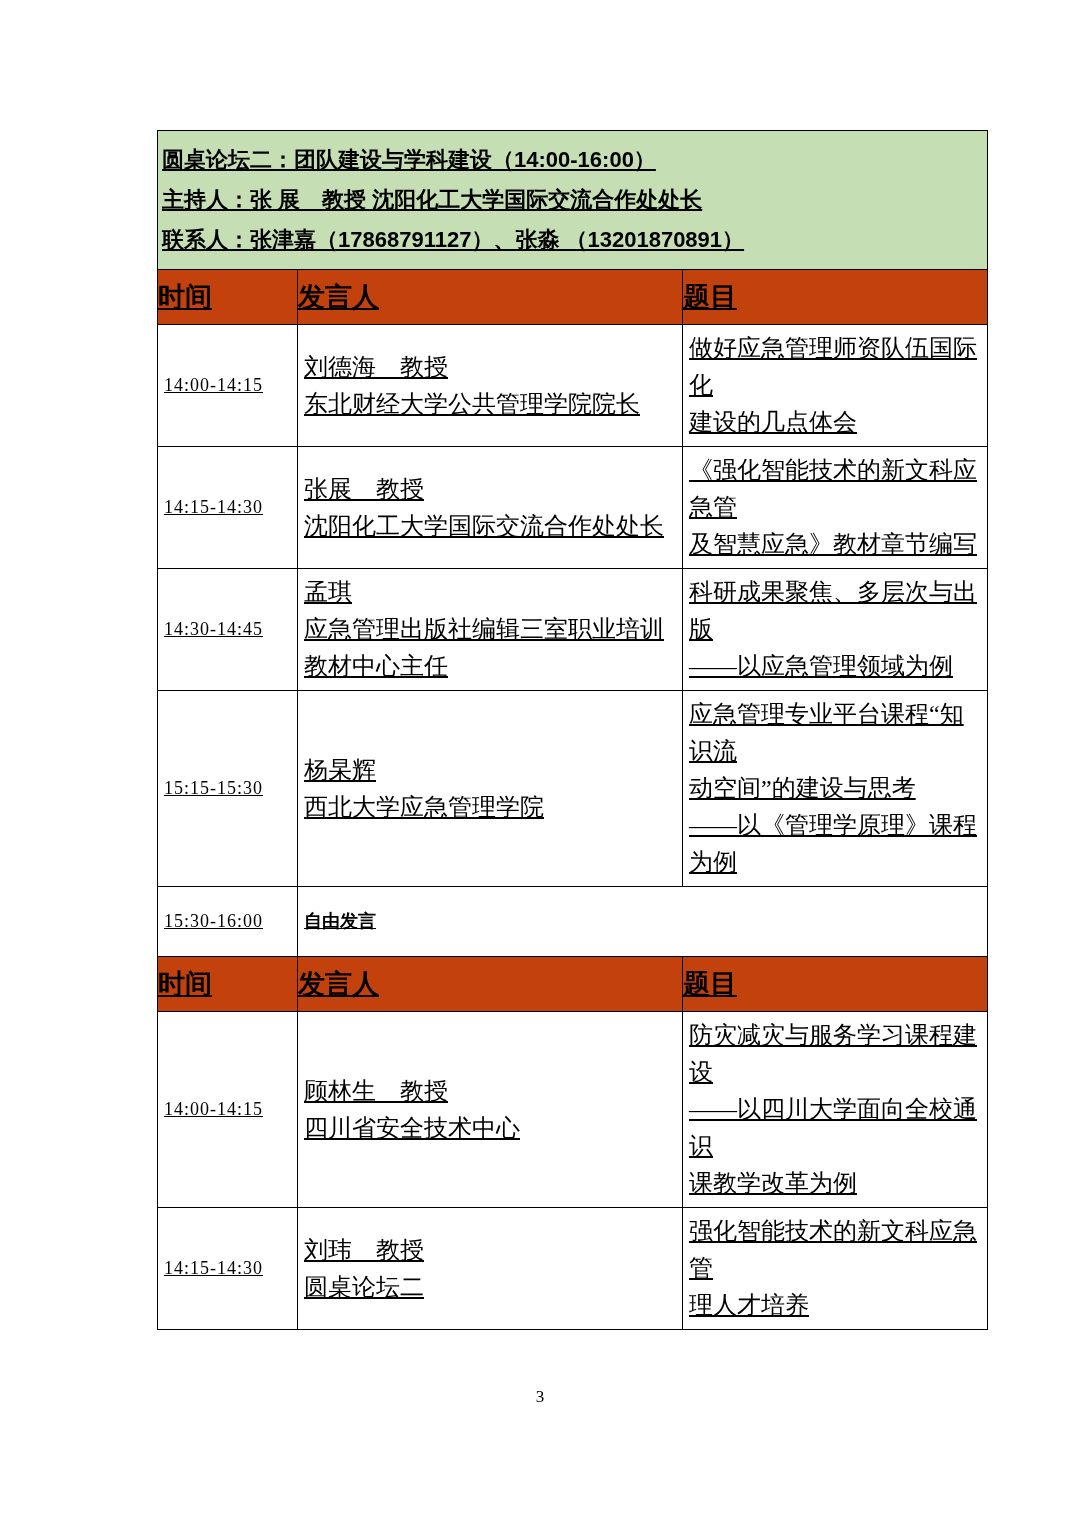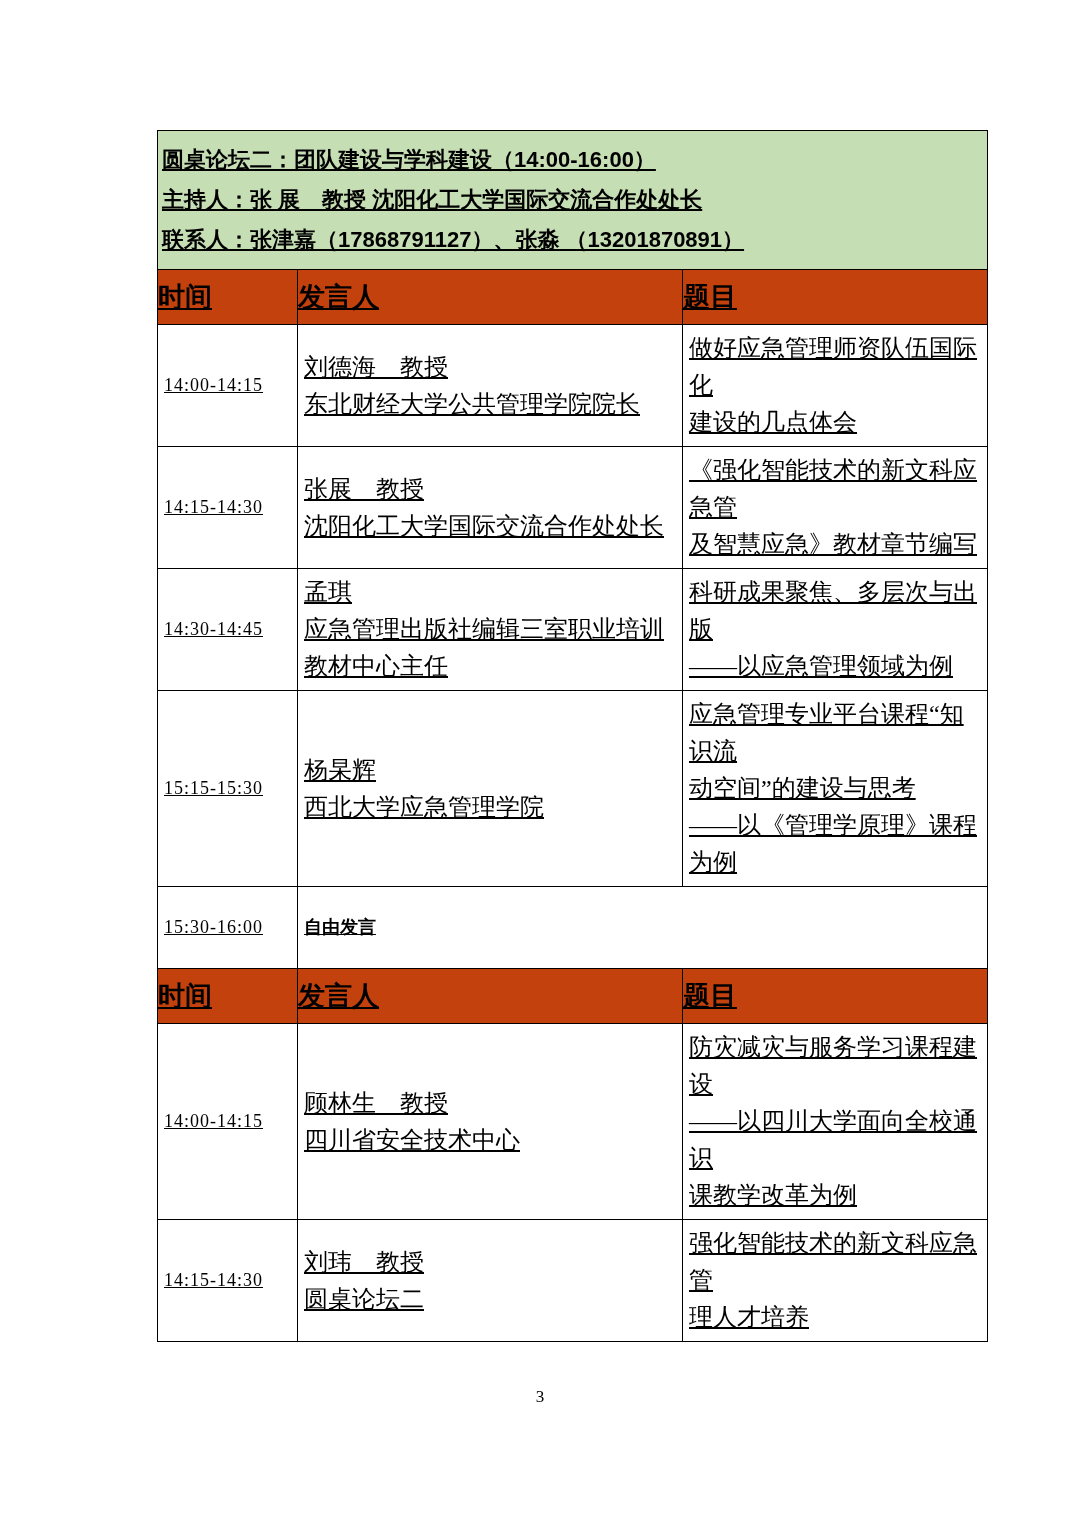--- a/index.html
+++ b/index.html
@@ -50,21 +50,21 @@
     font-size: 24px;
     line-height: 37px;
     padding: 5px 6px;
     white-space: pre-line;
   }
   td.cell-time {
     font-size: 18px;
     letter-spacing: 1px;
     white-space: nowrap;
   }
-  tr.free-talk-row td { height: 82px; }
+  tr.free-talk-row td { height: 70px; }
   td.cell-free-talk {
     font-family: "Liberation Sans", "DejaVu Sans", sans-serif;
     font-weight: bold;
     font-size: 18px;
   }
   .page-number {
     position: absolute;
     left: 0; right: 0;
     top: 1387px;
     text-align: center;

